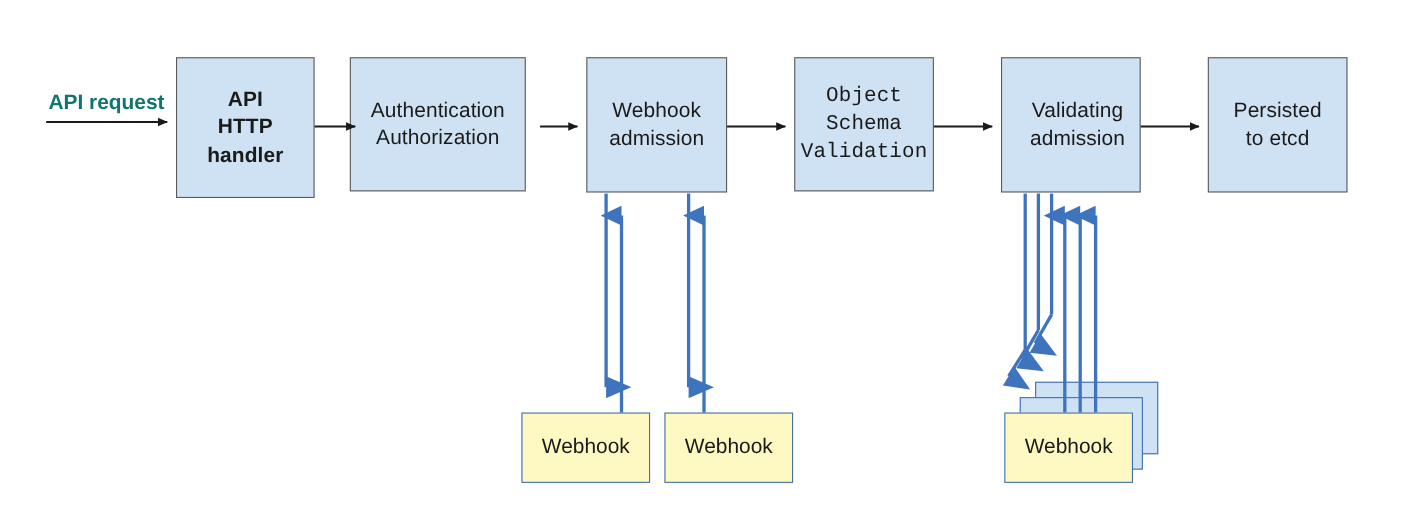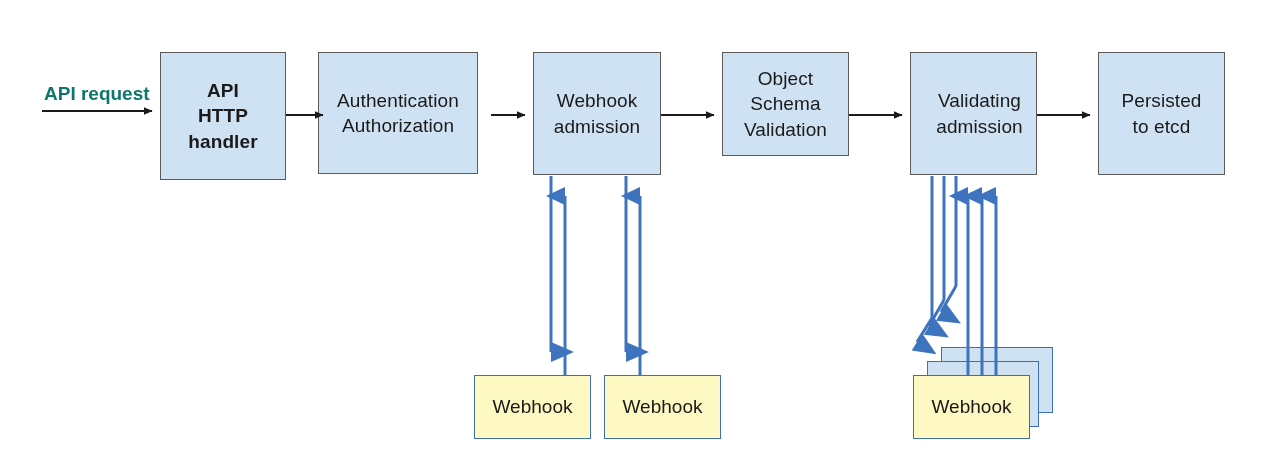--- a/index.html
+++ b/index.html
@@ -86,21 +86,21 @@
   <div class="node" style="left:318px; top:52px; width:160px; height:122px;">
     <span>Authentication
 Authorization</span>
   </div>
 
   <div class="node" style="left:533px; top:52px; width:128px; height:123px;">
     <span>Webhook
 admission</span>
   </div>
 
-  <div class="node" style="left:722px; top:52px; width:127px; height:104px;">
+  <div class="node" style="left:722px; top:52px; width:127px; height:122px;font-family:Liberation Mono, monospace;">
     <span>Object
 Schema
 Validation</span>
   </div>
 
   <div class="node" style="left:910px; top:52px; width:127px; height:123px;padding-left:12px;">
     <span>Validating
 admission</span>
   </div>
 

